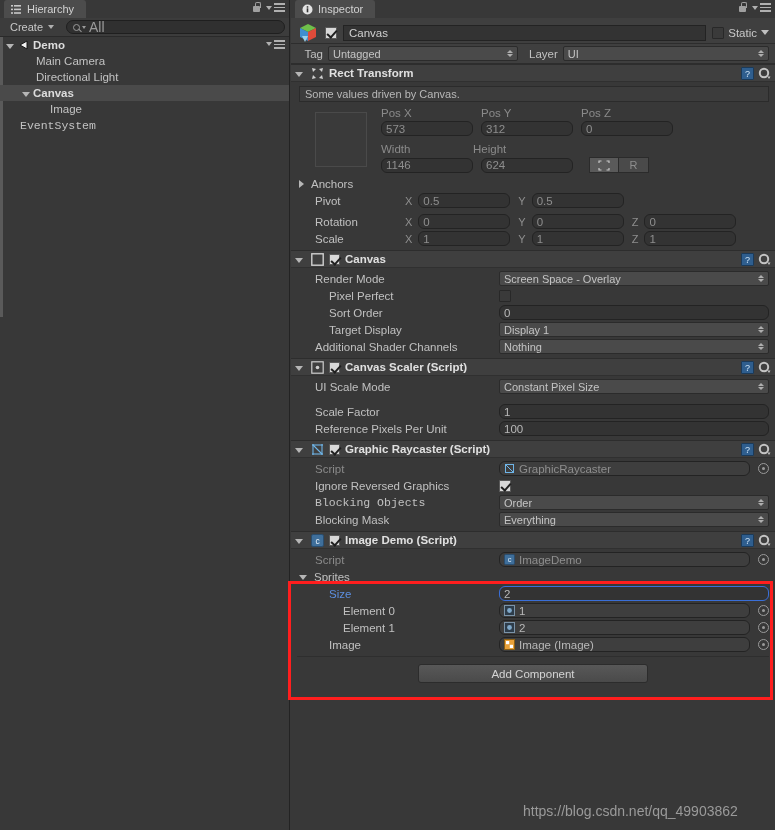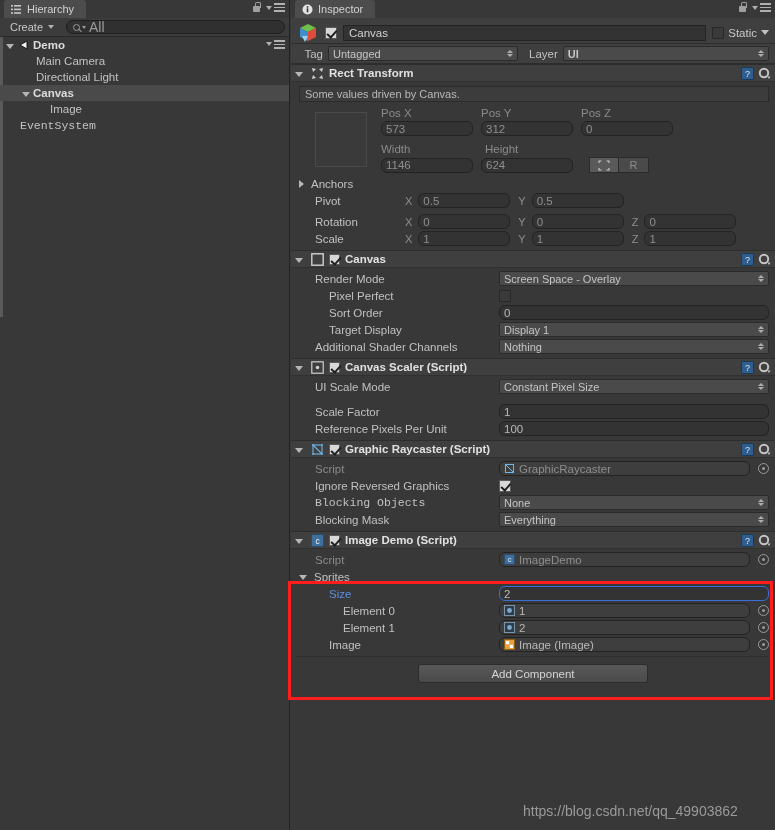--- a/index.html
+++ b/index.html
@@ -365,21 +365,21 @@
       <div class="tag-row">
         <span class="lbl" style="width:26px;text-align:right;">Tag</span>
         <span class="popup" style="width:190px;">
           <span>Untagged</span>
           <span class="updown">
               <i class="u"></i>
               <i class="d"></i>
             </span>
         </span>
         <span class="lbl" style="margin-left:6px;">Layer</span>
-        <span class="popup" style="flex:1;font-weight:bold;">
+        <span class="popup" style="flex:1;">
           <span>UI</span>
           <span class="updown">
               <i class="u"></i>
               <i class="d"></i>
             </span>
         </span>
       </div>
 
       <div class="comp-hdr">
         <span class="tri open"></span>
@@ -424,21 +424,21 @@
               <span class="field dim" style="width:92px;">
                   <span>573</span>
                 </span>
               <span class="field dim" style="width:92px;">
                   <span>312</span>
                 </span>
               <span class="field dim" style="width:92px;">
                   <span>0</span>
                 </span>
             </div>
-            <div style="display:flex; gap:12px; height:16px; align-items:center;">
+            <div style="display:flex; gap:0; height:16px; align-items:center;">
               <span class="fldlabel dim" style="width:92px;">Width</span>
               <span class="fldlabel dim" style="width:92px;">Height</span>
             </div>
             <div style="display:flex; gap:8px; align-items:center;">
               <span class="field dim" style="width:92px;">
                   <span>1146</span>
                 </span>
               <span class="field dim" style="width:92px;">
                   <span>624</span>
                 </span>
@@ -666,21 +666,21 @@
           </span>
           <span class="sel-dot" style="margin-left:4px;"></span>
         </div>
         <div class="fldrow">
           <span class="fldlabel" style="width:180px;">Ignore Reversed Graphics</span>
           <span class="chk checked"></span>
         </div>
         <div class="fldrow">
           <span class="fldlabel" style="width:180px;font-family:Liberation Mono, monospace;">Blocking Objects</span>
           <span class="popup" style="flex:1;">
-            <span>None</span>
+            <span>Order</span>
             <span class="updown">
                 <i class="u"></i>
                 <i class="d"></i>
               </span>
           </span>
         </div>
         <div class="fldrow">
           <span class="fldlabel" style="width:180px;">Blocking Mask</span>
           <span class="popup" style="flex:1;">
             <span>Everything</span>

